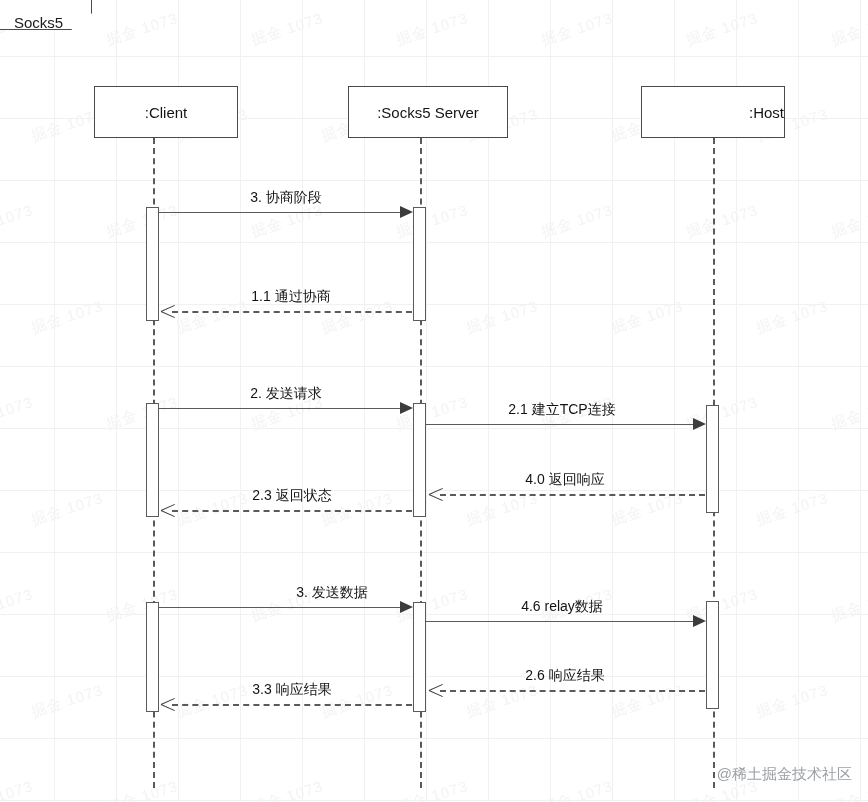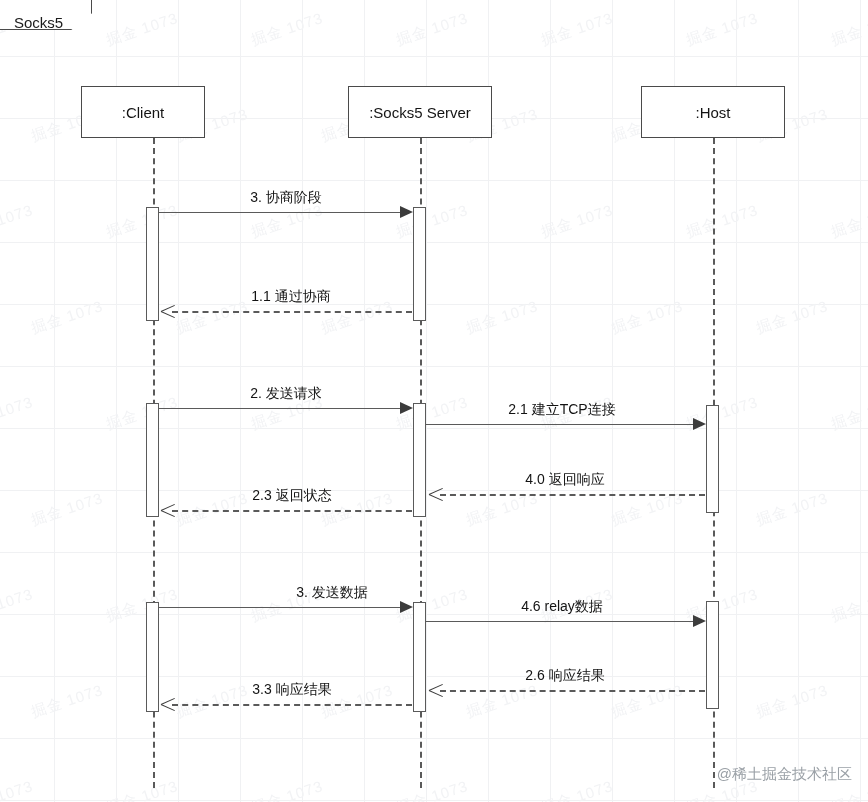--- a/index.html
+++ b/index.html
@@ -203,27 +203,27 @@
       <div class="wm-tile" style="left: 250px; top: 788px;">掘金 1073</div>
       <div class="wm-tile" style="left: 395px; top: 788px;">掘金 1073</div>
       <div class="wm-tile" style="left: 540px; top: 788px;">掘金 1073</div>
       <div class="wm-tile" style="left: 685px; top: 788px;">掘金 1073</div>
       <div class="wm-tile" style="left: 830px; top: 788px;">掘金 1073</div>
     </div>
 
   <div id="frame-tab"></div>
   <div id="frame-tab-label">Socks5</div>
 
-  <div class="participant" style="left:81px;  top:86px; width:124px;">
+  <div class="participant" style="left:94px;  top:86px; width:144px;">
     <span>:Client</span>
   </div>
-  <div class="participant" style="left:348px; top:86px; width:144px;">
+  <div class="participant" style="left:348px; top:86px; width:160px;">
     <span>:Socks5 Server</span>
   </div>
-  <div class="participant" style="left:641px; top:86px; width:144px;">
+  <div class="participant" style="left:641px; top:86px; width:144px;justify-content:flex-end;">
     <span>:Host</span>
   </div>
 
   <div class="lifeline" style="left:153px; top:138px; height:650px;"></div>
   <div class="lifeline" style="left:420px; top:138px; height:650px;"></div>
   <div class="lifeline" style="left:713px; top:138px; height:650px;"></div>
 
   <div class="activation" style="left:146px; top:207px; height:114px;"></div>
   <div class="activation" style="left:146px; top:403px; height:114px;"></div>
   <div class="activation" style="left:146px; top:602px; height:110px;"></div>

